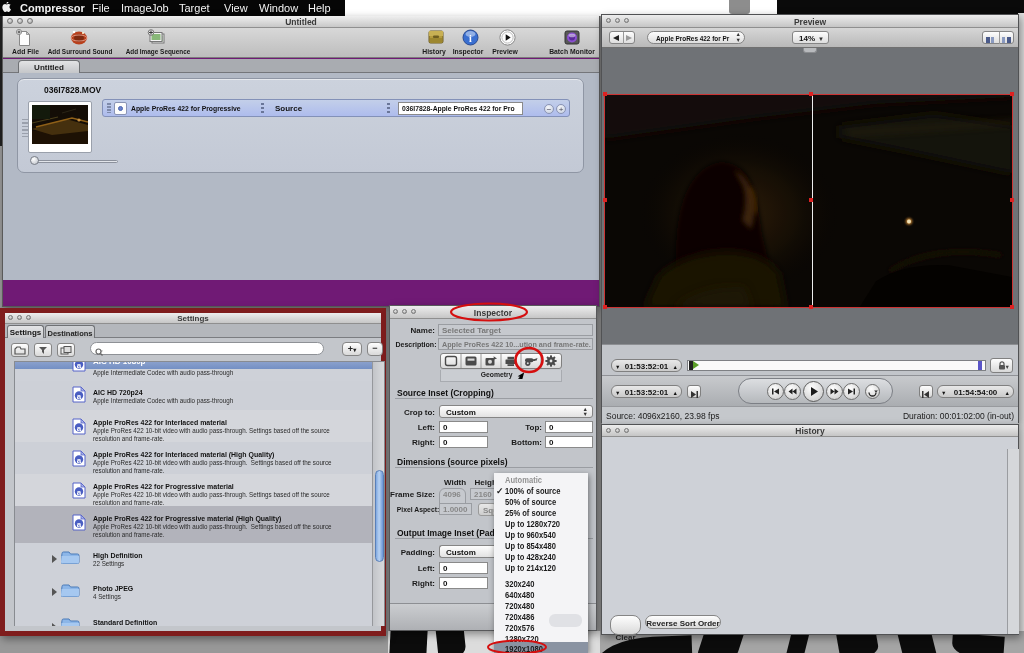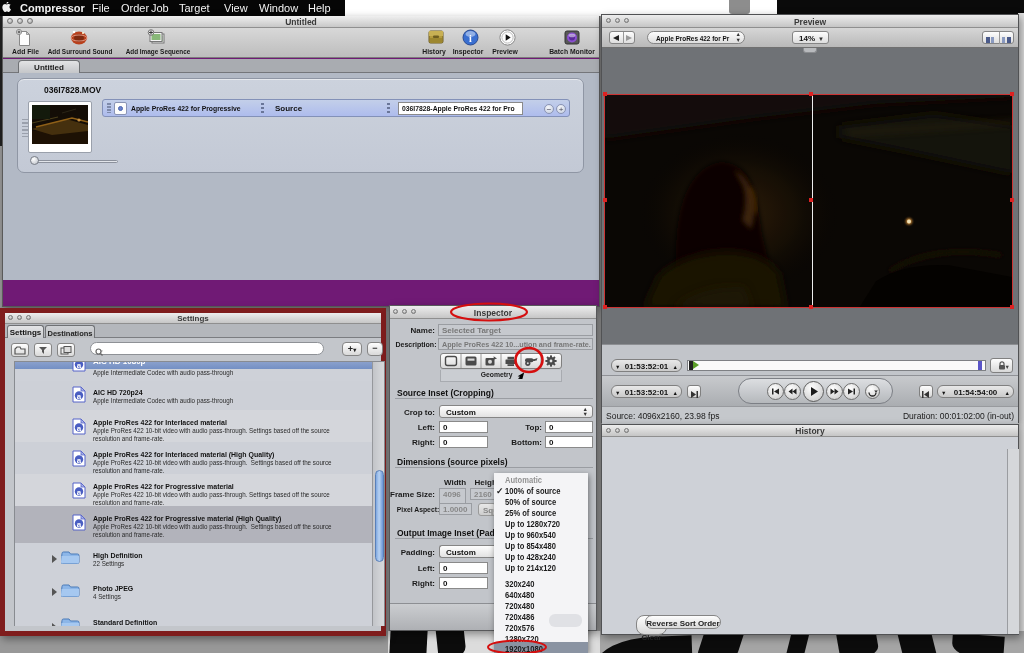--- a/index.html
+++ b/index.html
@@ -36,21 +36,21 @@
  <div class="a" style="left:900px;top:0px;width:34px;height:26px;background:#0c0c0c;transform:skewX(14deg);"></div>
  <div class="a" style="left:952px;top:4px;width:52px;height:24px;background:#0c0c0c;border-radius:0 0 0 60%;transform:rotate(4deg);"></div>
 </div>
 
 <div class="a" style="left:0;top:0;width:345px;height:16px;background:#060606;color:#f2f2f2;font-size:11px;">
  <svg class="a" style="left:1px;top:2px;" width="12" height="12" viewBox="0 0 12 12">
       <path d="M8.4 1.2c-.5.6-1.3 1-2 1-.1-.8.3-1.6.7-2.1.5-.6 1.4-1 2-1 .1.7-.2 1.5-.7 2.1zM9 2.7c-1.1-.1-2 .6-2.5.6S5.2 2.7 4.3 2.7C3.1 2.8 2 3.5 1.4 4.6.2 6.8 1.1 10 2.3 11.7c.6.8 1.3 1.8 2.2 1.7.9 0 1.2-.6 2.3-.6s1.4.6 2.3.6c1 0 1.6-.9 2.2-1.7.7-1 1-2 1-2.1-.1 0-2-.8-2-3 0-1.9 1.5-2.8 1.6-2.8C10.9 2.9 9.7 2.7 9 2.7z" fill="#eee" transform="scale(.75) translate(1,0)"></path>
     </svg>
  <span class="a" style="left:20px;top:1.5px;font-weight:bold;">Compressor</span>
  <span class="a" style="left:92px;top:1.5px;">File</span>
- <span class="a" style="left:121px;top:1.5px;">Order</span>
+ <span class="a" style="left:121px;top:1.5px;">Image</span>
  <span class="a" style="left:151px;top:1.5px;">Job</span>
  <span class="a" style="left:179px;top:1.5px;">Target</span>
  <span class="a" style="left:224px;top:1.5px;">View</span>
  <span class="a" style="left:259px;top:1.5px;">Window</span>
  <span class="a" style="left:308px;top:1.5px;">Help</span>
 </div>
 
 <div class="a" id="batchwin" style="left:2px;top:16px;width:598px;height:291px;border:1px solid #5a5a5a;border-top:none;box-shadow:2px 3px 8px rgba(0,0,0,.4);background:#701a75;">
 
  <div class="a" style="left:0;top:0;width:100%;height:12px;background:linear-gradient(#efefef,#c8c8c8);border-bottom:1px solid #909090;">
@@ -338,21 +338,21 @@
  <div class="field" style="left:155px;top:115px;width:48px;height:12px;">0</div>
  <div class="lbl" style="left:0px;top:132px;width:45px;">Right:</div>
  <div class="field" style="left:49px;top:130px;width:49px;height:12px;">0</div>
  <div class="lbl" style="left:108px;top:132px;width:44px;">Bottom:</div>
  <div class="field" style="left:155px;top:130px;width:48px;height:12px;">0</div>
  <div class="sect" style="left:7px;top:151px;">Dimensions (source pixels)</div>
  <div class="a" style="left:5px;top:161px;width:198px;height:1px;background:#9a9da2;"></div>
  <div class="lbl" style="left:52px;top:172px;width:26px;text-align:center;">Width</div>
  <div class="lbl" style="left:82px;top:172px;width:30px;text-align:center;">Height</div>
  <div class="lbl" style="left:0px;top:184px;width:45px;">Frame Size:</div>
- <div class="dfield" style="left:49px;top:182px;width:27px;height:22px;color:#888;">4096</div>
+ <div class="dfield" style="left:49px;top:182px;width:27px;height:22px;color:#888;border-radius:6px;">4096</div>
  <div class="dfield" style="left:80px;top:182px;width:26px;height:12px;color:#888;">2160</div>
  <div class="lbl" style="left:0px;top:199px;width:45px;transform:scaleX(.85);transform-origin:100% 0;">Pixel Aspect:</div>
  <div class="dfield" style="left:49px;top:197px;width:33px;height:12px;color:#888;">1.0000</div>
  <div class="a" style="left:88px;top:197px;width:18px;height:13px;background:linear-gradient(#e8e8e8,#cdcdcd);border:1px solid #9a9a9a;border-radius:3px;font-size:8px;font-weight:bold;color:#888;padding:2px 0 0 4px;">Squ</div>
  <div class="sect" style="left:7px;top:222px;">Output Image Inset (Padding)</div>
  <div class="a" style="left:5px;top:232px;width:198px;height:1px;background:#9a9da2;"></div>
  <div class="lbl" style="left:0px;top:242px;width:45px;">Padding:</div>
  <div class="a" style="left:49px;top:239px;width:56px;height:13px;background:linear-gradient(#fefefe,#e2e2e2);border:1px solid #858585;border-radius:3px 0 0 3px;border-right:none;font-size:8px;font-weight:bold;color:#111;padding:2px 0 0 6px;">Custom</div>
  <div class="lbl" style="left:0px;top:258px;width:45px;">Left:</div>
  <div class="field" style="left:49px;top:256px;width:49px;height:12px;">0</div>
@@ -496,21 +496,21 @@
   <div class="a" style="left:4px;top:4px;font-size:8.5px;color:#1a1a1a;">Source: 4096x2160, 23.98 fps</div>
   <div class="a" style="right:4px;top:4px;font-size:8.5px;color:#1a1a1a;">Duration: 00:01:02:00 (in-out)</div>
  </div>
 </div>
 <div class="a" id="historywin" style="left:601px;top:424px;width:418px;height:211px;border:1px solid #515254;background:#ced1d7;box-shadow:2px 3px 8px rgba(0,0,0,.4);">
  <div class="a" style="left:0;top:0;width:100%;height:12px;background:linear-gradient(#ededed,#c5c5c5);border-bottom:1px solid #8f8f8f;">
   <div class="tl" style="top:2.5px;left:4px;"><i style="width:5px;height:5px;"></i><i style="width:5px;height:5px;"></i><i style="width:5px;height:5px;"></i></div>
   <div class="ttl" style="font-size:8.5px;top:1px;">History</div>
  </div>
  <div class="a" style="left:405px;top:24px;width:12px;height:185px;background:#d5d7da;border-left:1px solid #9a9ca0;"></div>
- <div class="pill" style="left:8px;top:190px;width:31px;height:20px;padding-top:17px;margin-left:26px;">Clear</div>
+ <div class="pill" style="left:8px;top:190px;width:31px;height:20px;padding-top:17px;">Clear</div>
  <div class="pill" style="left:43px;top:190px;width:76px;height:14px;padding-top:2.5px;">Reverse Sort Order</div>
 </div>
 <div class="a" id="dropmenu" style="left:494px;top:473px;width:94px;height:180px;background:#f4f4f6;box-shadow:1px 2px 6px rgba(0,0,0,.45);font-size:9px;font-weight:bold;color:#1b1b1b;">
     <style>#dropmenu>div>span,#dropmenu>div{white-space:nowrap;}.mi{transform:scaleX(.84);transform-origin:0 0;}</style>
  <div class="a mi" style="left:11px;top:2px;color:#929292;">Automatic</div>
  <div class="a" style="left:2px;top:13px;">✓</div>
  <div class="a mi" style="left:11px;top:13px;">100% of source</div>
  <div class="a mi" style="left:11px;top:24px;">50% of source</div>
  <div class="a mi" style="left:11px;top:35px;">25% of source</div>
  <div class="a mi" style="left:11px;top:46px;">Up to 1280x720</div>

